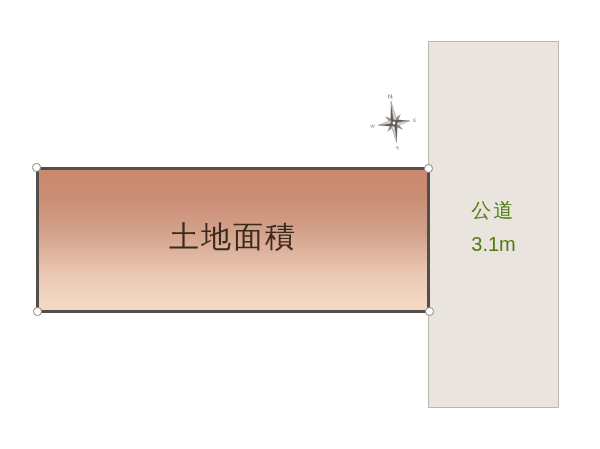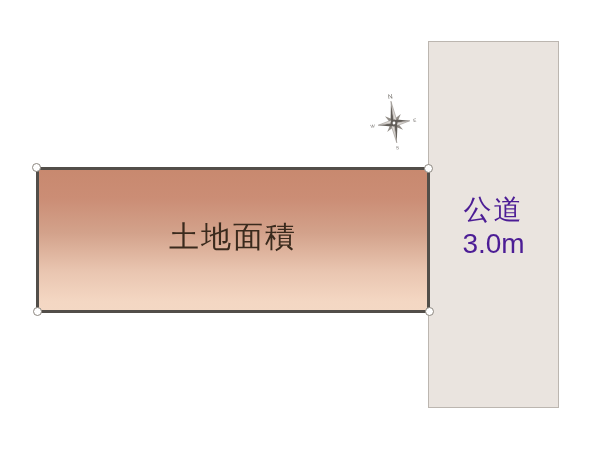--- a/index.html
+++ b/index.html
@@ -24,23 +24,22 @@
     height: 367px;
     background: #eae4df;
     border: 1px solid #bcb6b0;
     z-index: 1;
     display: flex;
     flex-direction: column;
     align-items: center;
     justify-content: center;
   }
   .road-label {
-    text-align: center;
-    color: #4c1d95;
-    font-size: 28px;
+    color: #4d7c0f;
+    font-size: 20px;
     line-height: 34px;
     transform: translateY(2px);
   }
   .road-name { letter-spacing: 2px; }
 
   
   .parcel {
     position: absolute;
     left: 36px;
     top: 167px;
@@ -104,21 +103,21 @@
   }
 </style>
 </head>
 <body>
 
 <div class="stage">
 
   <div class="road">
     <div class="road-label">
       <div class="road-name">公道</div>
-      <div class="road-width">3.0m</div>
+      <div class="road-width">3.1m</div>
     </div>
   </div>
 
   <div class="parcel">
     <div class="parcel-label">
       <div class="parcel-title">土地面積</div>
     </div>
   </div>
 
   <div class="corner-dot dot-tl"></div>

